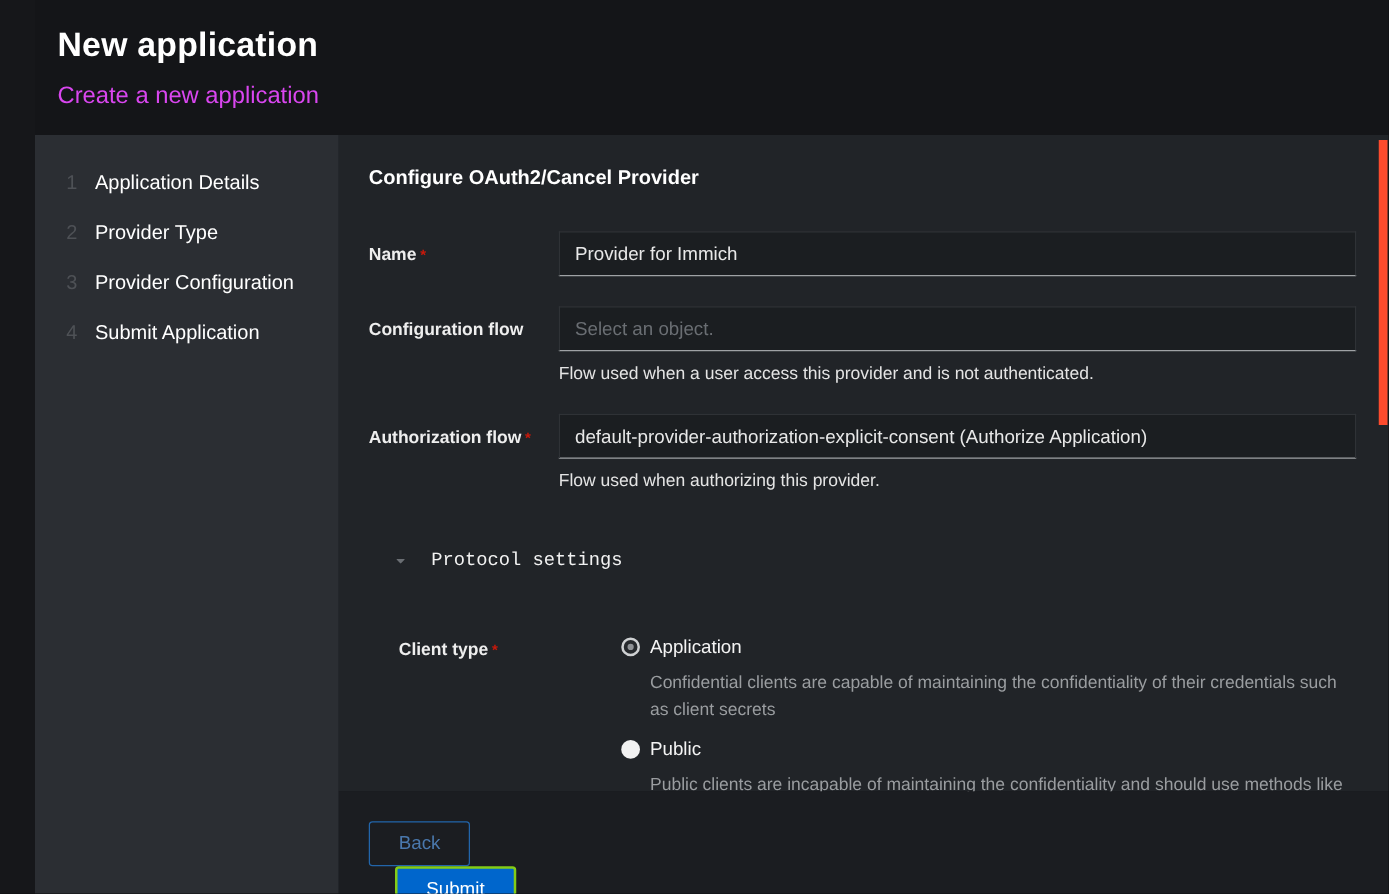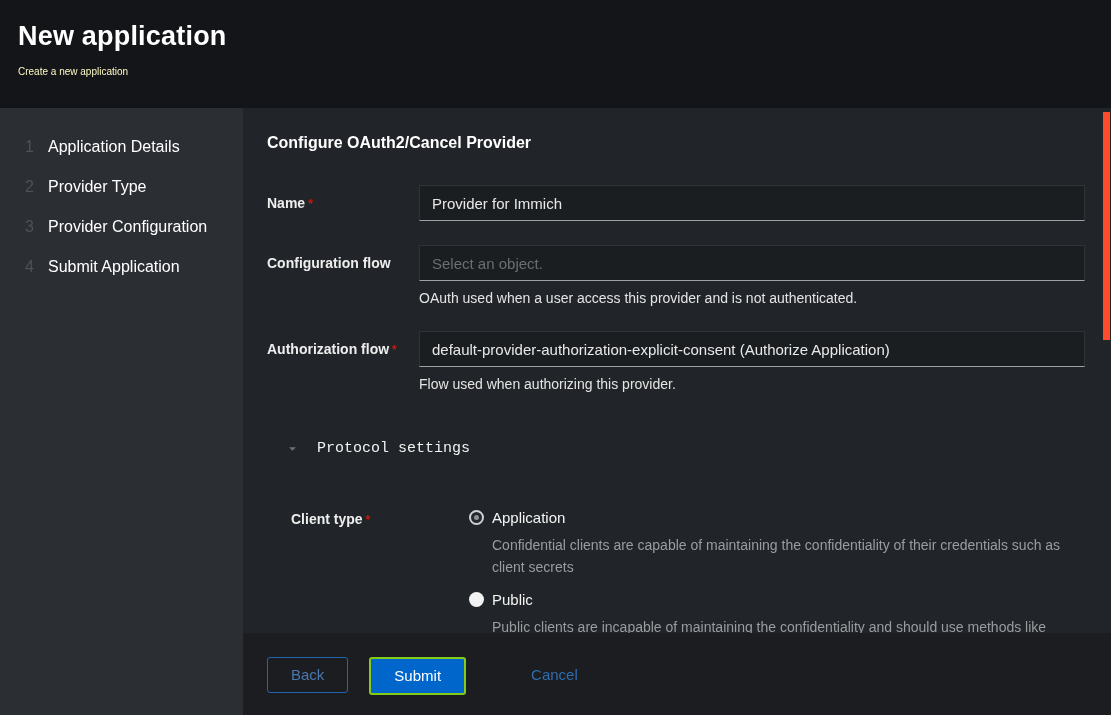--- a/index.html
+++ b/index.html
@@ -1,28 +1,29 @@
 <!DOCTYPE html>
 <html><head>
 <meta charset="utf-8">
 <style>
   * { box-sizing: border-box; margin: 0; padding: 0; }
   html, body { background: #0c0d0e; }
   body { font-family: "Liberation Sans", sans-serif; }
   .stage {
     width: 1111px; height: 715px; position: relative; overflow: hidden;
     background: #16171a;
+    padding-left: 28px;
   }
 
   
   .wiz-header {
     height: 108px; background: #141518; padding: 21px 20px 0 18px;
   }
   .wiz-title { color: #ffffff; font-size: 27px; font-weight: bold; letter-spacing: 0.2px; }
-  .wiz-subtitle { color: #fef9c3; font-size: 10px; margin-top: 14px; }
+  .wiz-subtitle { color: #d946ef; font-size: 19px; margin-top: 14px; }
 
   
   .wiz-body { display: flex; height: 607px; }
 
   
   .steps-nav { width: 243px; flex: 0 0 243px; background: #2b2e33; padding-top: 29px; }
   .steps-list { list-style: none; }
   .step { display: flex; padding-left: 25px; margin-bottom: 21px; font-size: 16px; line-height: 19px; cursor: default; }
   .step-num { color: #4e5156; width: 23px; flex: 0 0 23px; }
   .step-label { color: #ffffff; }
@@ -73,21 +74,21 @@
 
   
   .scroll-thumb {
     position: absolute; top: 4px; right: 1px; width: 7px; height: 228px;
     background: #fd4b2d; border-radius: 0;
   }
 
   
   .wiz-footer {
     height: 82px; background: #1b1d21; padding: 24px 0 0 24px;
-    display: flex; align-items: flex-start;
+    display: flex; align-items: flex-start; flex-direction: column;
   }
   .btn {
     font-family: "Liberation Sans", sans-serif; font-size: 15px;
     padding: 8px 23px; border-radius: 3px; cursor: pointer; line-height: 18px;
   }
   .btn-secondary { background: transparent; border: 1px solid #2265aa; color: #4a78ad; }
   .btn-primary { background: #0066cc; border: 2px solid #84cc16; color: #ffffff; margin-left: 21px; }
   .btn-link { background: transparent; border: none; color: #2f6dad; margin-left: 65px; padding: 9px 0 0 0; font-size: 15px; cursor: pointer; text-align: center; }
 </style>
 </head>
@@ -137,21 +138,21 @@
             <input class="text-input" type="text" value="Provider for Immich" style="">
           </div>
         </div>
 
         <div class="form-row">
           <div class="form-label">
             <span>Configuration flow</span>
           </div>
           <div class="form-field">
             <input class="text-input" type="text" placeholder="Select an object." style="">
-            <div class="help-text">OAuth used when a user access this provider and is not authenticated.</div>
+            <div class="help-text">Flow used when a user access this provider and is not authenticated.</div>
           </div>
         </div>
 
         <div class="form-row">
           <div class="form-label">
             <span>Authorization flow</span><span class="req">*</span>
           </div>
           <div class="form-field">
             <input class="text-input" type="text" value="default-provider-authorization-explicit-consent (Authorize Application)" style="">
             <div class="help-text">Flow used when authorizing this provider.</div>

